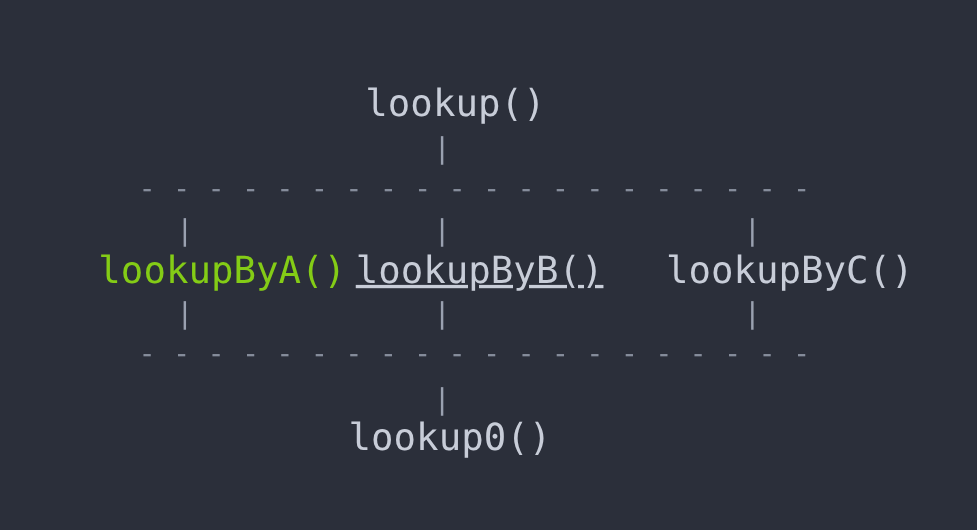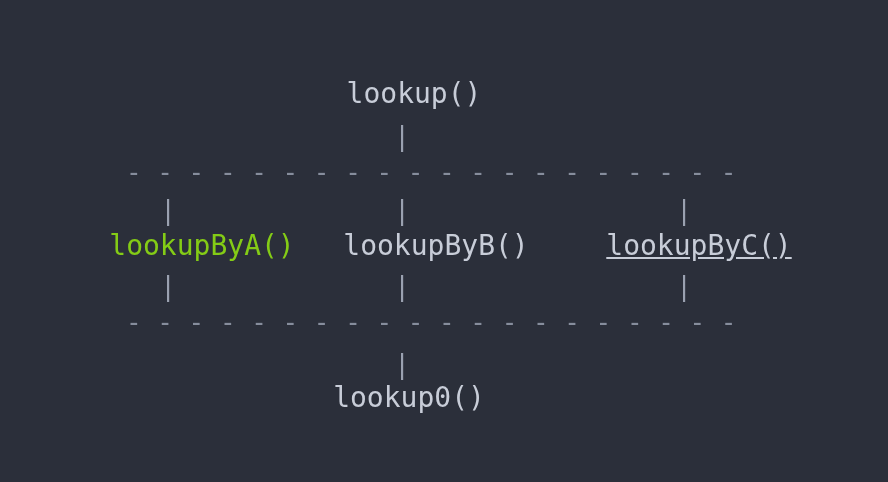--- a/index.html
+++ b/index.html
@@ -17,21 +17,21 @@
   #diagram-canvas {
     position: relative;
     width: 888px;
     height: 482px;
     background: #2b2f3a;
   }
   
   .node {
     position: absolute;
     font-family: "DejaVu Sans Mono", "Liberation Mono", monospace;
-    font-size: 28px;
+    font-size: 34px;
     line-height: 26px;
     letter-spacing: 0px;
     color: #c8cdd8;
     white-space: pre;
     transform: translate(-50%, -50%);
     text-align: center;
     -webkit-font-smoothing: antialiased;
   }
   .node.label {
     font-weight: 400;
@@ -62,22 +62,22 @@
 
   <div class="node connector" style="left: 402px; top: 136px; color: rgb(154, 161, 176);">|</div>
 
   <div class="separator" style="left: 433px; top: 172px; width: 614px; color: rgb(134, 141, 156);">- - - - - - - - - - - - - - - - - - - - - - - - - - - - - - - -</div>
 
   <div class="node connector" style="left: 168px; top: 210px; color: rgb(154, 161, 176);">|</div>
   <div class="node connector" style="left: 402px; top: 210px; color: rgb(154, 161, 176);">|</div>
   <div class="node connector" style="left: 684px; top: 210px; color: rgb(154, 161, 176);">|</div>
 
   <div class="node label" style="left: 202px; top: 246px; color: #84cc16;">lookupByA()</div>
-  <div class="node label" style="left: 436px; top: 246px; color: rgb(200, 205, 216);">lookupByB()</div>
-  <div class="node label" style="left: 699px; top: 246px; color: rgb(200, 205, 216); text-decoration: underline;">lookupByC()</div>
+  <div class="node label" style="left: 436px; top: 246px; color: rgb(200, 205, 216); text-decoration: underline;">lookupByB()</div>
+  <div class="node label" style="left: 718px; top: 246px; color: rgb(200, 205, 216);">lookupByC()</div>
 
   <div class="node connector" style="left: 168px; top: 286px; color: rgb(154, 161, 176);">|</div>
   <div class="node connector" style="left: 402px; top: 286px; color: rgb(154, 161, 176);">|</div>
   <div class="node connector" style="left: 684px; top: 286px; color: rgb(154, 161, 176);">|</div>
 
   <div class="separator" style="left: 433px; top: 322px; width: 614px; color: rgb(134, 141, 156);">- - - - - - - - - - - - - - - - - - - - - - - - - - - - - - - -</div>
 
   <div class="node connector" style="left: 402px; top: 364px; color: rgb(154, 161, 176);">|</div>
 
   <div class="node label" style="left: 409px; top: 398px; color: rgb(200, 205, 216);">lookup0()</div>

